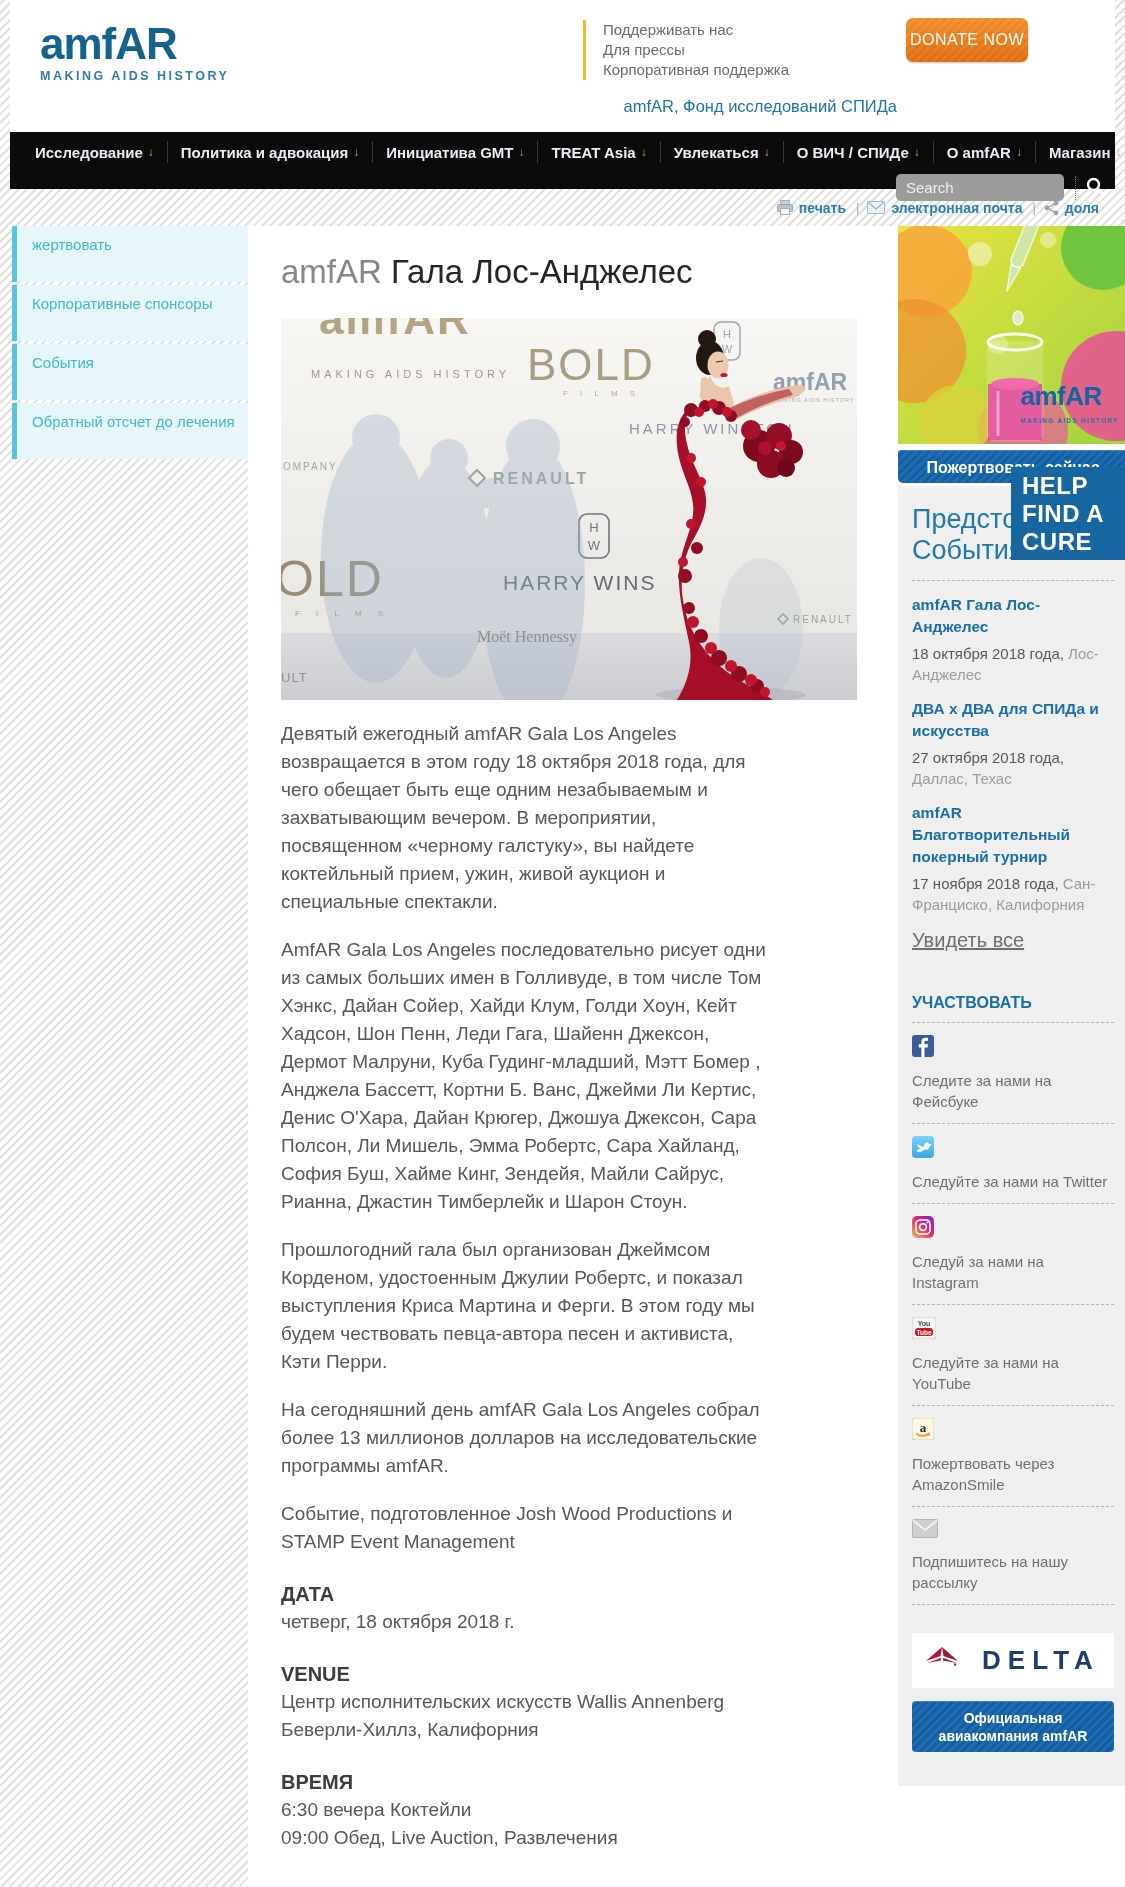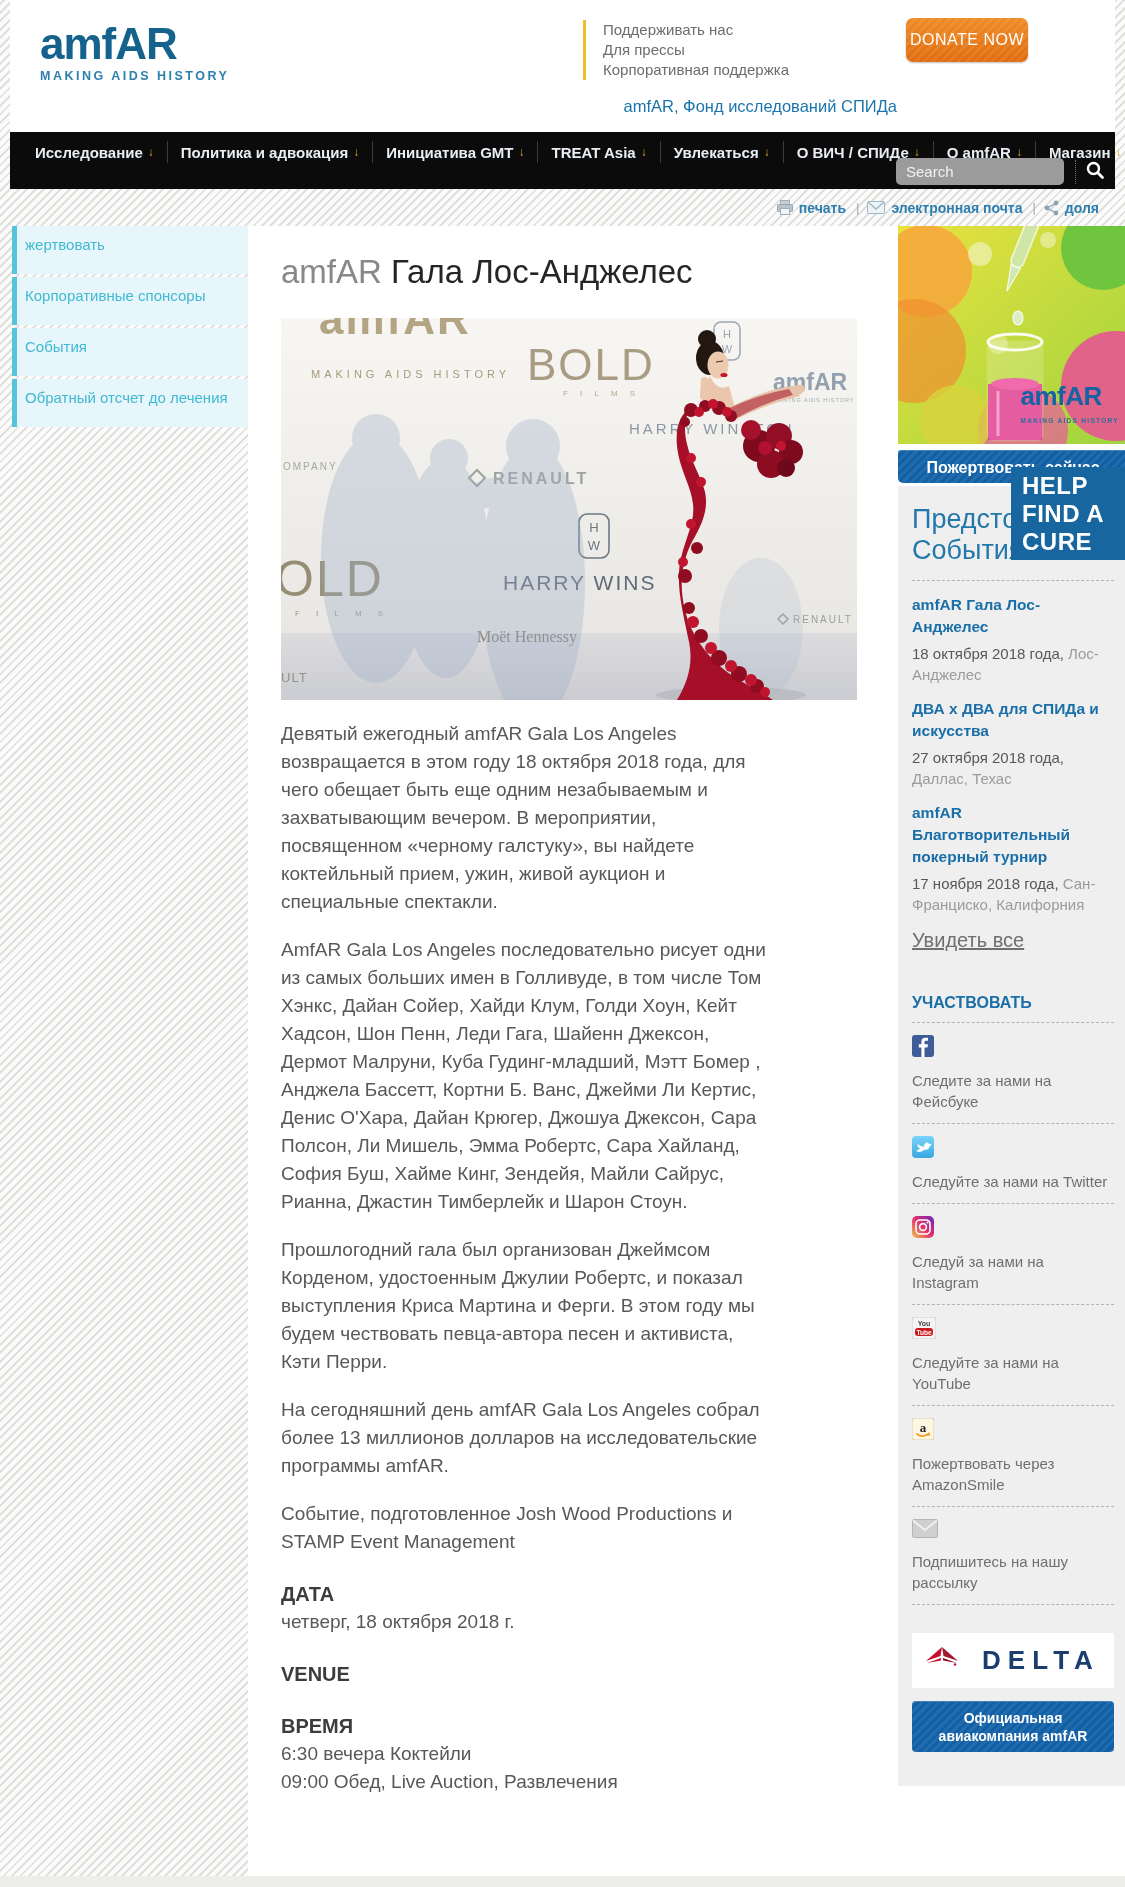--- a/index.html
+++ b/index.html
@@ -26,38 +26,38 @@
     box-shadow:0 1px 2px rgba(0,0,0,.25); }
   .org-link { position:absolute; right:218px; top:97px; color:#1b75ac; font-size:16.5px; }
 
   
   nav { position:relative; height:57px; background:#0b0b0b; }
   .menu { list-style:none; display:flex; padding:0 0 0 12px; height:40px; align-items:center; }
   .menu li { display:flex; align-items:center; padding:0 13px; border-right:1px solid #3c3c3c; height:22px; }
   .menu li:last-child { border-right:none; }
   .menu a { color:#e9eef4; font-size:15px; font-weight:bold; white-space:nowrap; }
   .menu .arr { color:#d7a026; font-size:12px; margin-left:5px; font-weight:bold; }
-  .search-row { position:absolute; right:0; top:24px; height:31px; display:flex; align-items:center; }
+  .search-row { position:absolute; right:0; top:40px; height:31px; display:flex; align-items:center; }
   .search-input { width:168px; height:27px; background:#9b9b9b; border:none; border-radius:5px;
     color:#fff; font-size:15px; padding:0 10px; outline:none; font-family:inherit; }
   .search-input::placeholder { color:#f1f1f1; }
   .search-sep { border-left:1px dotted #6f6f6f; height:24px; margin:0 9px 0 11px; }
   .search-btn { background:transparent; border:none; cursor:pointer; padding:0 10px 0 0; }
 
   
   .toolbar { height:37px; display:flex; justify-content:flex-end; align-items:center; padding-right:14px; }
   .toolbar a { color:#2d7fb0; font-size:14px; font-weight:bold; margin:0 2px; }
   .toolbar .sep { color:#a9a9a9; margin:0 8px; font-size:13px; }
   .toolbar svg { margin-right:4px; vertical-align:-3px; }
 
   
   .content-row { display:flex; align-items:stretch; }
   .left-rail { width:238px; flex:0 0 238px; padding-left:2px; }
   .rail-item { background:#e7f6fa; border-left:5px solid #57c4da; color:#41b9d2;
-    font-size:15px; height:48px; line-height:38px; padding-left:8px; margin-bottom:3px; display:block; }
+    font-size:15px; height:56px; line-height:38px; padding-left:15px; margin-bottom:3px; display:block; }
   .panel { flex:1; background:#fff; min-height:1650px; display:flex; align-items:flex-start; }
 
   article { width:635px; flex:0 0 635px; padding:26px 0 40px 33px; }
   h1 { font-size:33px; font-weight:400; line-height:40px; margin-bottom:26px; }
   h1 .t1 { color:#87888a; }
   h1 .t2 { color:#252527; font-weight:500; }
   .photo { width:576px; height:382px; overflow:hidden; }
   article p { width:492px; font-size:19px; line-height:28px; color:#58585a; margin-top:20px; }
   article h3 { font-size:20px; color:#3c3c3e; margin-top:24px; line-height:28px; }
   article p.tight { margin-top:0; }
@@ -313,20 +313,21 @@
 
         <p>Девятый ежегодный amfAR Gala Los Angeles возвращается в этом году 18 октября 2018 года, для чего обещает быть еще одним незабываемым и захватывающим вечером. В мероприятии, посвященном «черному галстуку», вы найдете коктейльный прием, ужин, живой аукцион и специальные спектакли.</p>
         <p>AmfAR Gala Los Angeles последовательно рисует одни из самых больших имен в Голливуде, в том числе Том Хэнкс, Дайан Сойер, Хайди Клум, Голди Хоун, Кейт Хадсон, Шон Пенн, Леди Гага, Шайенн Джексон, Дермот Малруни, Куба Гудинг-младший, Мэтт Бомер , Анджела Бассетт, Кортни Б. Ванс, Джейми Ли Кертис, Денис О'Хара, Дайан Крюгер, Джошуа Джексон, Сара Полсон, Ли Мишель, Эмма Робертс, Сара Хайланд, София Буш, Хайме Кинг, Зендейя, Майли Сайрус, Рианна, Джастин Тимберлейк и Шарон Стоун.</p>
         <p>Прошлогодний гала был организован Джеймсом Корденом, удостоенным Джулии Робертс, и показал выступления Криса Мартина и Ферги. В этом году мы будем чествовать певца-автора песен и активиста, Кэти Перри.</p>
         <p>На сегодняшний день amfAR Gala Los Angeles собрал более 13 миллионов долларов на исследовательские программы amfAR.</p>
         <p>Событие, подготовленное Josh Wood Productions и STAMP Event Management</p>
 
         <h3>ДАТА</h3>
         <p class="tight">четверг, 18 октября 2018 г.</p>
         <h3>VENUE</h3>
+        <p class="tight">Центр исполнительских искусств Wallis Annenberg Беверли-Хиллз, Калифорния</p>
         <h3>ВРЕМЯ</h3>
         <p class="tight">6:30 вечера Коктейли</p>
         <p class="tight">09:00 Обед, Live Auction, Развлечения</p>
       </article>
 
       <aside>
 
         <a class="banner">
           <svg width="230" height="218" viewBox="0 0 230 218">
             <defs>

